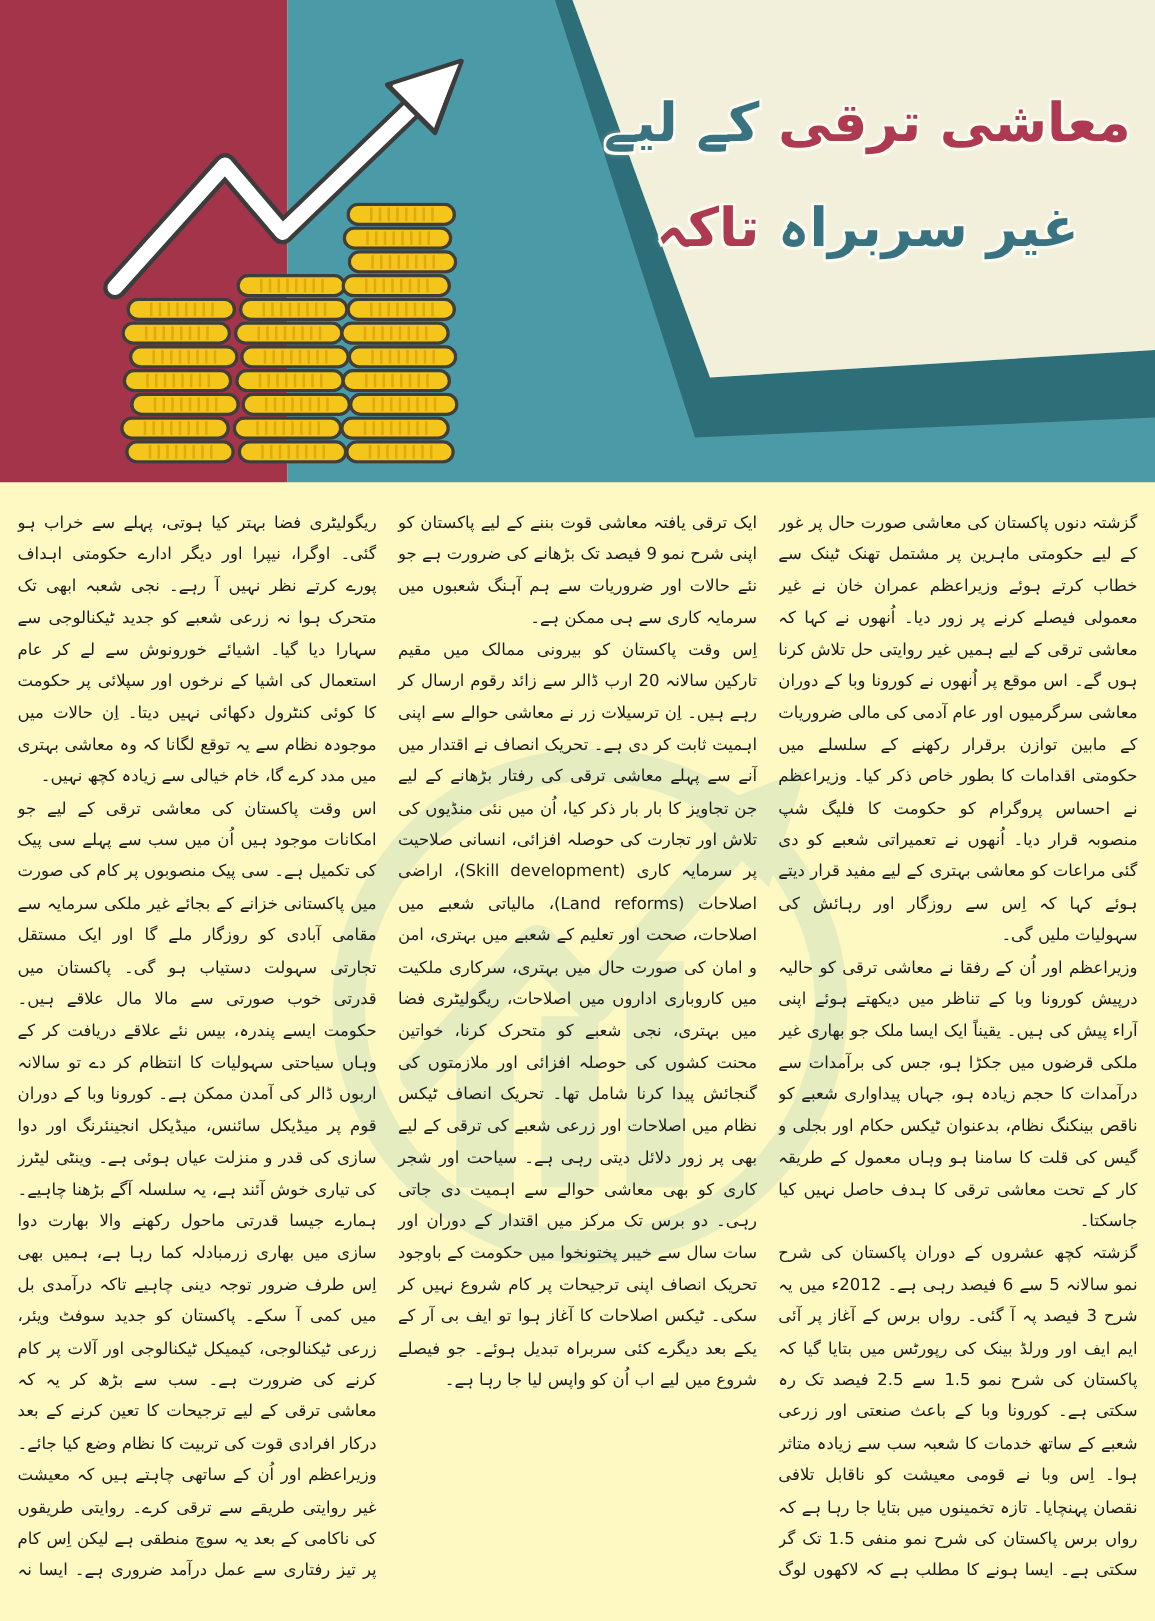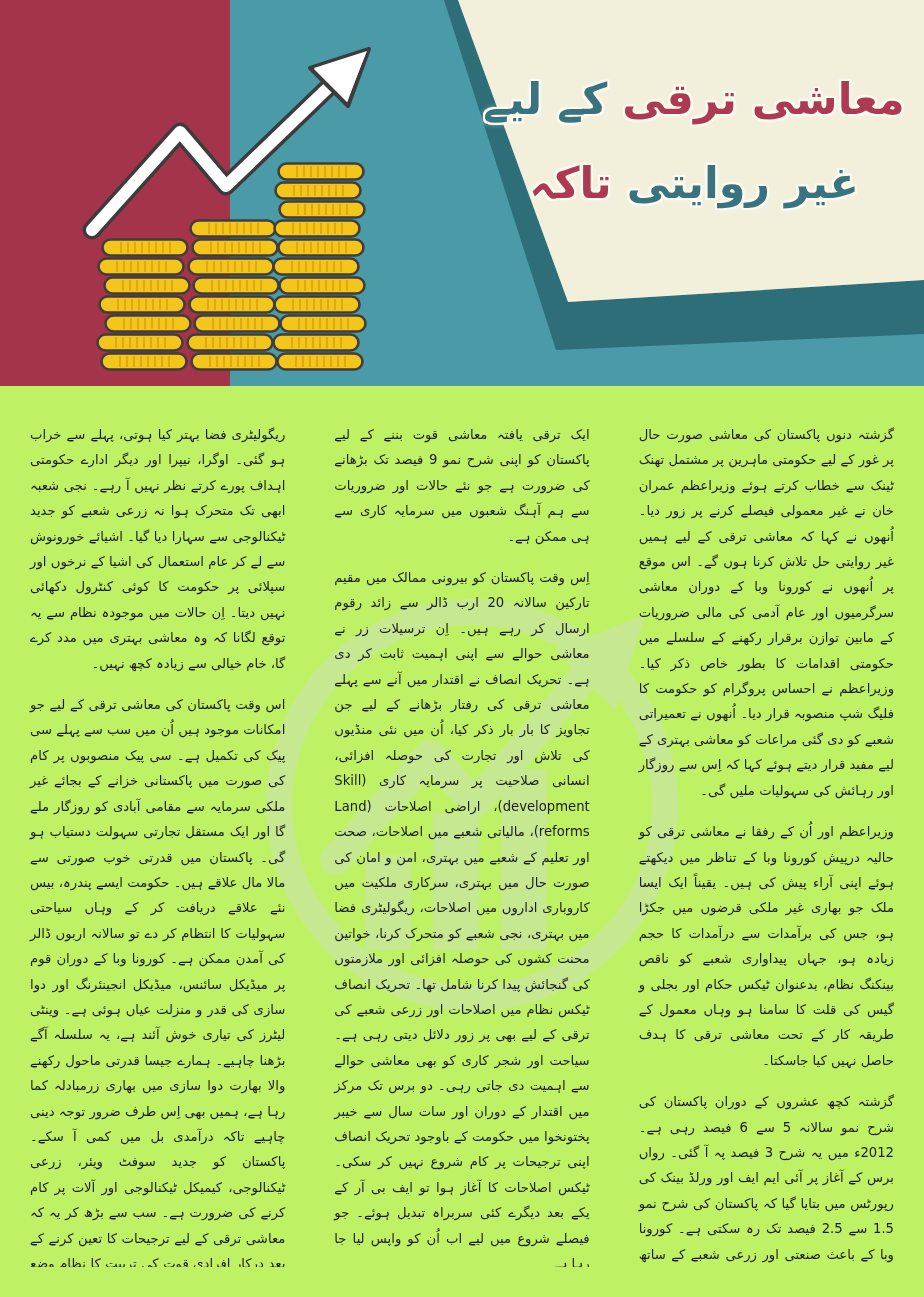--- a/index.html
+++ b/index.html
@@ -1,17 +1,17 @@
 <!DOCTYPE html>
 <html lang="ur"><head>
 <meta charset="utf-8">
 <style>
   html,body{margin:0;padding:0;}
   body{width:924px;height:1297px;font-family:"DejaVu Sans","Liberation Sans",sans-serif;}
-  .page{position:relative;width:924px;height:1297px;background:#bef264;overflow:hidden;}
+  .page{position:relative;width:924px;height:1297px;background:#fef9c3;overflow:hidden;}
 
   
   .header-art{position:absolute;top:0;left:0;width:924px;height:386px;}
 
   
   .title-block{
     position:absolute;top:58px;left:468px;width:452px;
     direction:rtl;text-align:center;font-weight:bold;
     font-size:43px;line-height:1.95;letter-spacing:0;
   }
@@ -29,21 +29,21 @@
   .columns{
     position:absolute;top:406px;left:14px;right:14px;bottom:30px;
     display:flex;direction:rtl;gap:17px;
   }
   .col{
     flex:1 1 0;min-width:0;overflow:hidden;
     direction:rtl;unicode-bidi:plaintext;
     text-align:justify;
     font-size:13.2px;line-height:25.4px;color:#1b1b1b;
   }
-  .col p{margin:16px;padding:0;}
+  .col p{margin:0;padding:0;}
 </style>
 </head>
 <body>
 
 <div class="page">
 
   <svg class="header-art" viewBox="0 0 924 386" aria-hidden="true">
     <defs>
       <symbol id="coin" viewBox="0 0 88 19">
         <rect x="1.5" y="1.5" width="85" height="16" rx="8" fill="#f4c51a" stroke="#3f3e3b" stroke-width="2.6"></rect>
@@ -102,21 +102,21 @@
       <polygon points="369,49 310,68 348,106" fill="#ffffff" stroke="#3c3c3c" stroke-width="4" stroke-linejoin="round"></polygon>
       <polygon points="367,51 314,68 347,101" fill="#ffffff"></polygon>
     </g>
 
     <polygon points="444,0 458,0 568,302 924,280 924,334 556,350" fill="#2e6e79"></polygon>
     <polygon points="458,0 924,0 924,280 568,302" fill="#f2efdb"></polygon>
   </svg>
 
   <div class="title-block">
     <div class="title-line"><span class="t-red">معاشی ترقی</span> <span class="t-teal">کے لیے</span></div>
-    <div class="title-line"><span class="t-teal">غیر روایتی</span> <span class="t-red">تاکہ</span></div>
+    <div class="title-line"><span class="t-teal">غیر سربراہ</span> <span class="t-red">تاکہ</span></div>
   </div>
 
   <svg class="watermark" viewBox="0 0 500 470" aria-hidden="true">
     <circle cx="247" cy="250" r="193" fill="none" stroke="#cde0bf" stroke-width="26"></circle>
     <g fill="#cde0bf">
       <rect x="140" y="300" width="46" height="95"></rect>
       <rect x="208" y="258" width="46" height="137"></rect>
       <rect x="276" y="214" width="46" height="181"></rect>
     </g>
     <path d="M110 305 L205 200 L250 248 L365 115" fill="none" stroke="#cde0bf" stroke-width="30" stroke-linecap="round" stroke-linejoin="round"></path>

